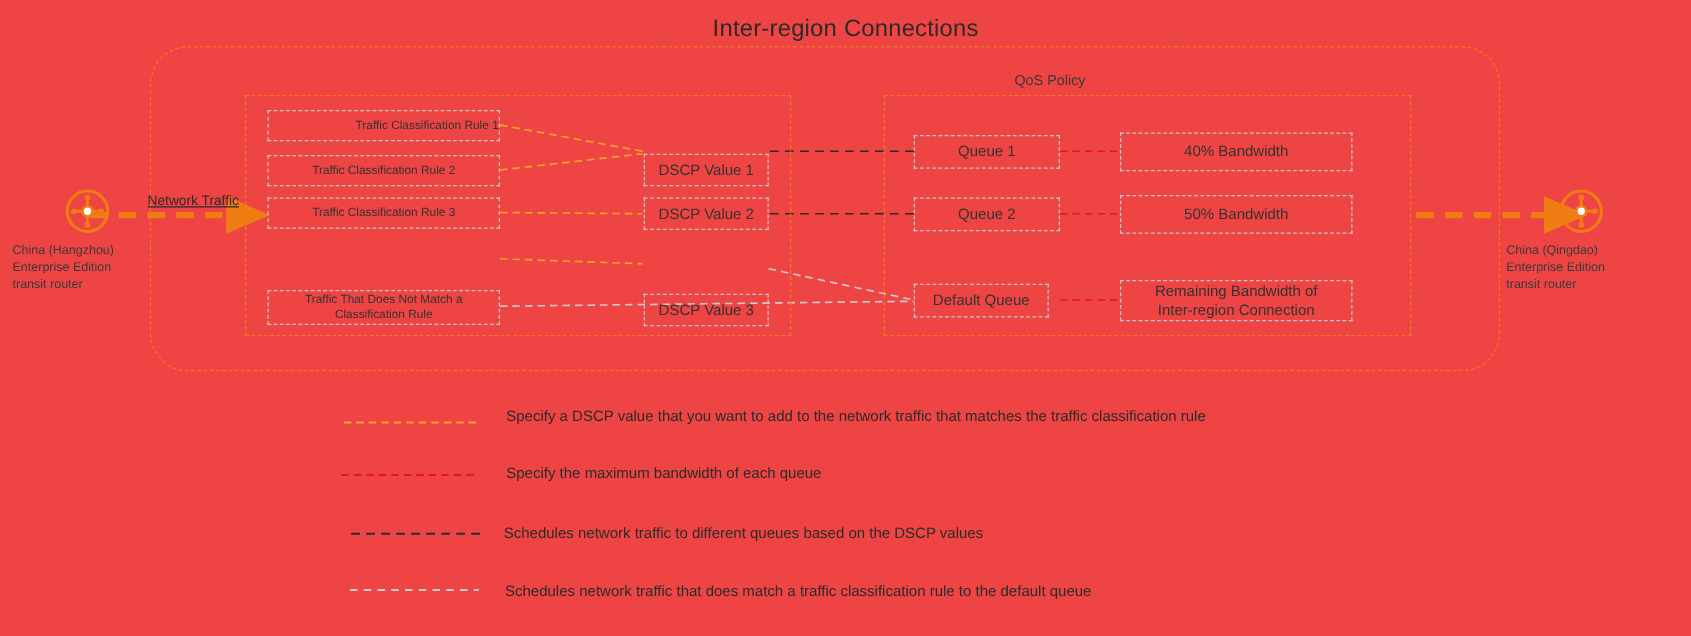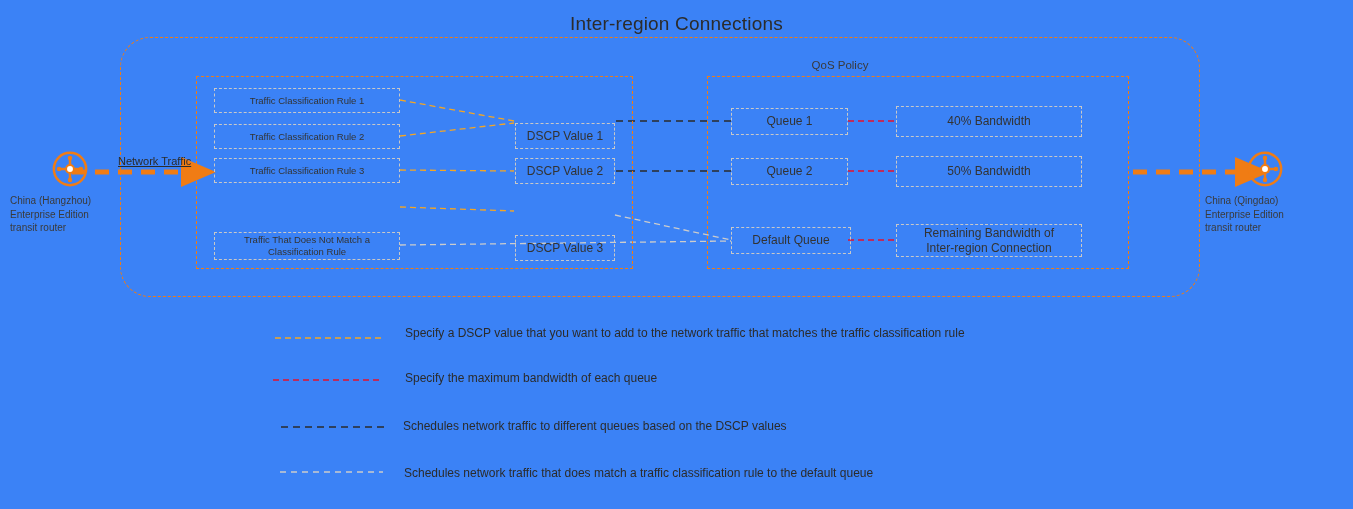--- a/index.html
+++ b/index.html
@@ -8,21 +8,21 @@
     background: #ffffff;
   }
   body {
     font-family: "Liberation Sans", sans-serif;
     color: #333333;
   }
   #canvas {
     position: relative;
     width: 1353px;
     height: 509px;
-    background: #3b82f6;
+    background: #ef4444;
     overflow: hidden;
   }
   svg.layer {
     position: absolute;
     left: 0;
     top: 0;
     width: 1353px;
     height: 509px;
     pointer-events: none;
   }
@@ -186,21 +186,21 @@
     <div class="router-label" style="margin-top:6px;">
       <div>China (Qingdao)</div>
       <div>Enterprise Edition</div>
       <div>transit router</div>
     </div>
   </div>
 
 
   <div class="abs policy-frame" style="left:196px; top:76px; width:437px; height:193px;"></div>
 
-  <div class="abs gbox small" style="left:214px; top:88px; width:186px; height:25px;">
+  <div class="abs gbox small" style="left:214px; top:88px; width:186px; height:25px;justify-content:flex-end;">
     <span>Traffic Classification Rule 1</span>
   </div>
   <div class="abs gbox small" style="left:214px; top:124px; width:186px; height:25px;">
     <span>Traffic Classification Rule 2</span>
   </div>
   <div class="abs gbox small" style="left:214px; top:158px; width:186px; height:25px;">
     <span>Traffic Classification Rule 3</span>
   </div>
   <div class="abs gbox small" style="left:214px; top:232px; width:186px; height:28px; flex-direction:column;">
     <span>Traffic That Does Not Match a</span>
@@ -220,21 +220,21 @@
   <div class="abs section-caption" style="left:700px; top:59px; width:280px;">QoS Policy</div>
 
   <div class="abs policy-frame" style="left:707px; top:76px; width:422px; height:193px;"></div>
 
   <div class="abs gbox mid" style="left:731px; top:108px; width:117px; height:27px;">
     <span>Queue 1</span>
   </div>
   <div class="abs gbox mid" style="left:731px; top:158px; width:117px; height:27px;">
     <span>Queue 2</span>
   </div>
-  <div class="abs gbox mid" style="left:731px; top:227px; width:120px; height:27px;">
+  <div class="abs gbox mid" style="left:731px; top:227px; width:108px; height:27px;">
     <span>Default Queue</span>
   </div>
 
   <div class="abs gbox mid" style="left:896px; top:106px; width:186px; height:31px;">
     <span>40% Bandwidth</span>
   </div>
   <div class="abs gbox mid" style="left:896px; top:156px; width:186px; height:31px;">
     <span>50% Bandwidth</span>
   </div>
   <div class="abs gbox mid" style="left:896px; top:224px; width:186px; height:33px; flex-direction:column;">

